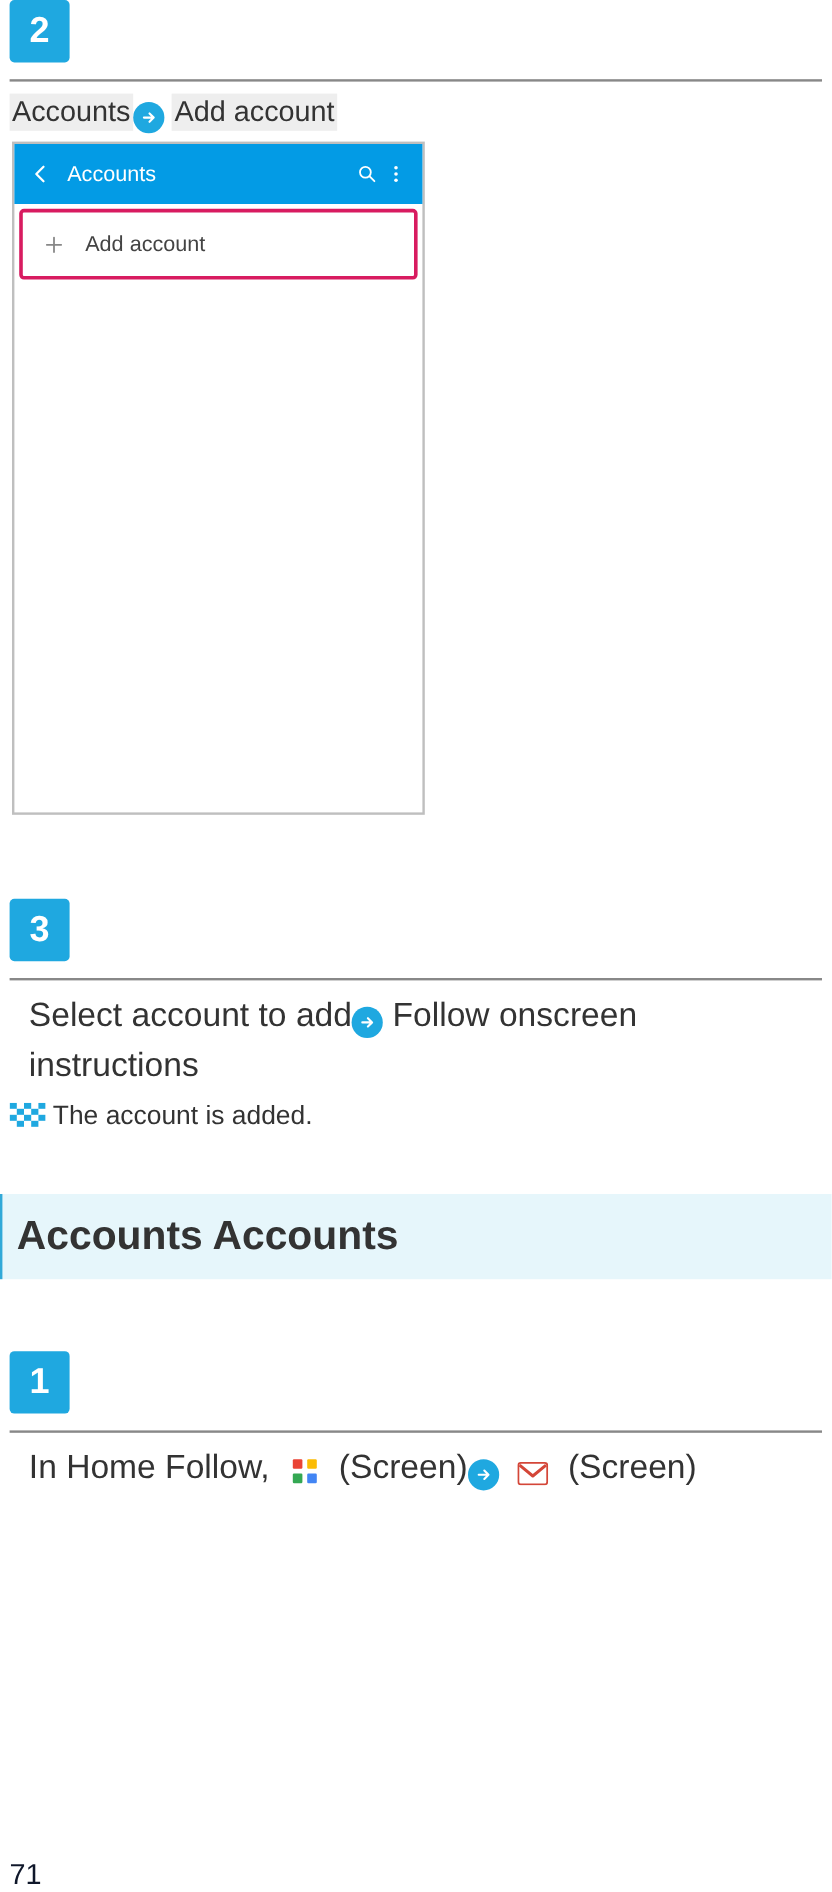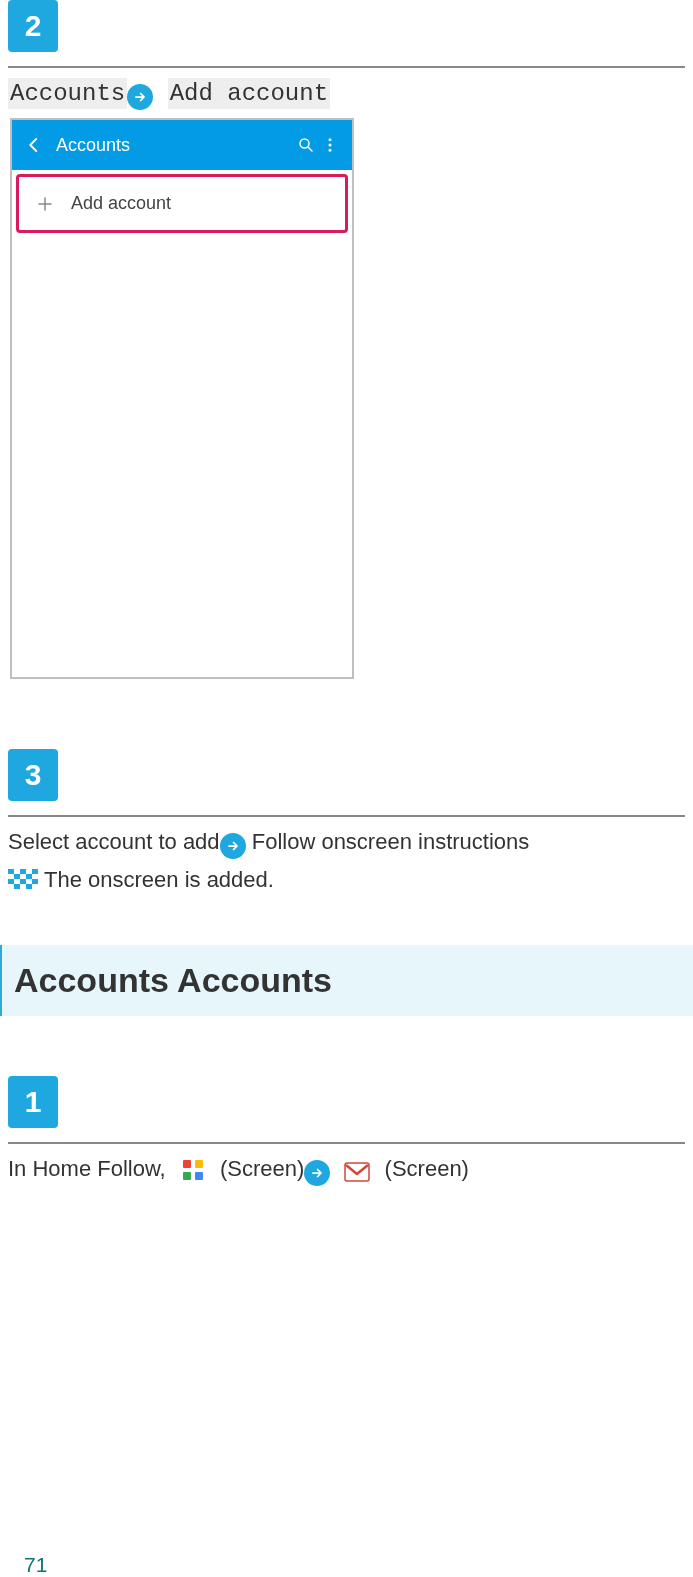--- a/index.html
+++ b/index.html
@@ -30,21 +30,20 @@
     line-height: 1;
   }
   .hr-line {
     border: none;
     border-top: 2px solid #888;
     margin: 14px 0 6px 0;
   }
   .breadcrumb-row {
     margin: 8px 0 6px 0;
     line-height: 1.5;
-    font-family: Liberation Mono, monospace;
   }
   .bc-item {
     background: #eeeeee;
     padding: 2px 2px;
     font-size: 24px;
     color: #333;
   }
   .arrow-icon {
     display: inline-flex;
     align-items: center;
@@ -127,40 +126,40 @@
     background: #e6f6fb;
     border-left: 10px solid #31a9d8;
     margin: 0 -8px 0 -8px;
     padding: 16px 12px;
     font-size: 34px;
     font-weight: bold;
     color: #333;
   }
 
   .home-row {
-    margin: 8px 0;
-    font-size: 22px;
+    margin: 8px 16px;
+    font-size: 28px;
     color: #333;
     line-height: 1.5;
   }
   .inline-icon-wrap {
     display: inline-flex;
     align-items: center;
     justify-content: center;
     width: 34px;
     height: 34px;
     vertical-align: -6px;
     margin: 0 4px;
   }
   .pagenum {
-    font-size: 21px;
-    color: #0f766e;
+    font-size: 24px;
+    color: #0f172a;
     position: absolute;
     bottom: 0;
-    left: 24px;
+    left: 8px;
   }
   .page {
     position: relative;
     width: 693px;
     height: 1577px;
   }
   .spacer-sm { height: 60px; }
   .spacer-md { height: 60px; }
 </style>
 </head>
@@ -247,21 +246,21 @@
             <rect x="6" y="5" width="6" height="5"></rect>
               <rect x="18" y="5" width="6" height="5"></rect>
             <rect x="0" y="10" width="6" height="5"></rect>
               <rect x="12" y="10" width="6" height="5"></rect>
               <rect x="24" y="10" width="6" height="5"></rect>
             <rect x="6" y="15" width="6" height="5"></rect>
               <rect x="18" y="15" width="6" height="5"></rect>
           </g>
         </svg>
       </span>
-      <span>The onscreen is added.</span>
+      <span>The account is added.</span>
     </div>
 
     <div style="height:46px"></div>
   </div>
 
   <div class="section-heading">
     <span>Accounts Accounts</span>
   </div>
 
   <div class="content">

